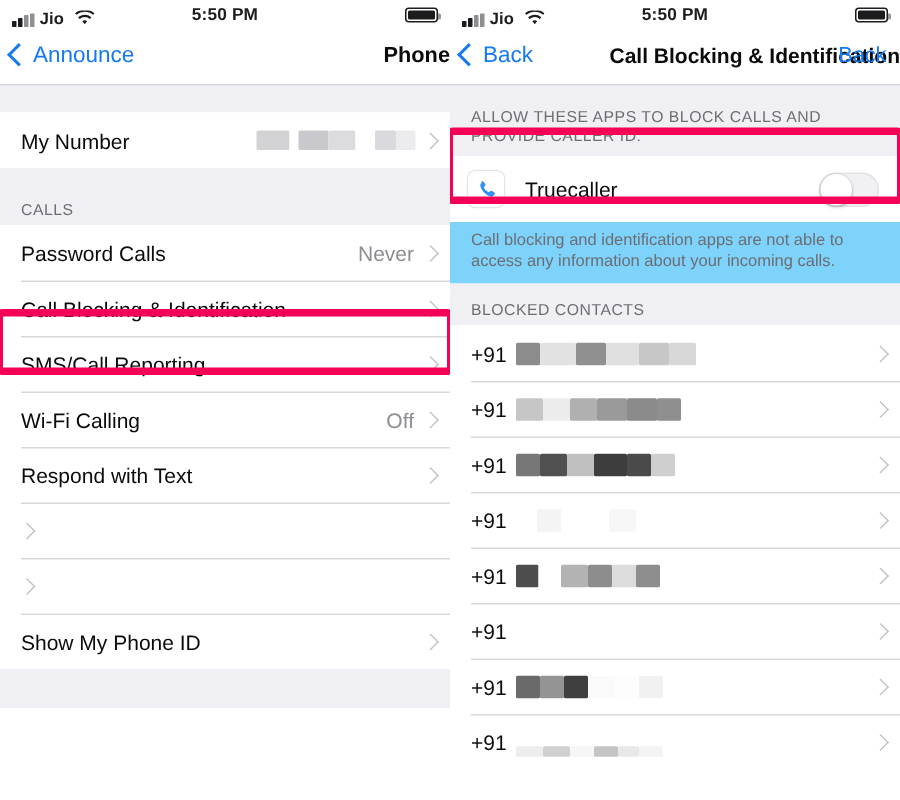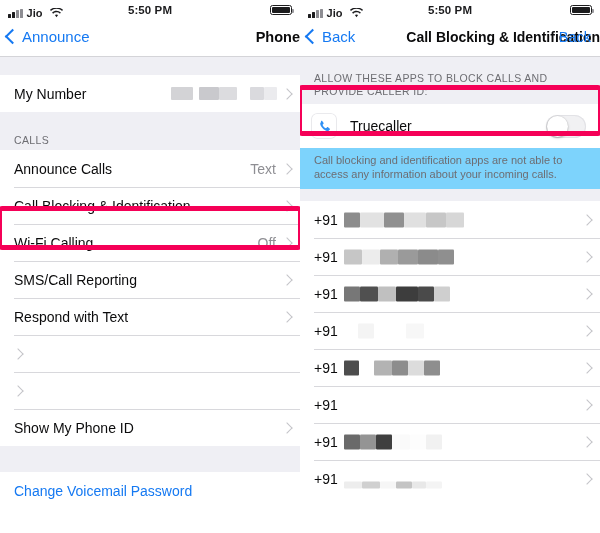--- a/index.html
+++ b/index.html
@@ -124,57 +124,54 @@
         </span>
         <span class="arrow"></span>
       </div>
     </div>
 
     <div class="gap" style="height:22px"></div>
     <div class="sec-head">CALLS</div>
 
     <div class="list">
       <div class="row">
-        <span class="lbl">Announce Calls</span>
-        <span class="val">Text</span>
+        <span class="lbl">Password Calls</span>
+        <span class="val">Never</span>
         <span class="arrow"></span>
       </div>
       <div class="row">
         <span class="lbl">Call Blocking &amp; Identification</span>
+        <span class="arrow"></span>
+      </div>
+      <div class="row">
+        <span class="lbl">SMS/Call Reporting</span>
         <span class="arrow"></span>
       </div>
       <div class="row">
         <span class="lbl">Wi-Fi Calling</span>
         <span class="val">Off</span>
         <span class="arrow"></span>
       </div>
       <div class="row">
-        <span class="lbl">SMS/Call Reporting</span>
-        <span class="arrow"></span>
-      </div>
-      <div class="row">
         <span class="lbl">Respond with Text</span>
         <span class="arrow"></span>
       </div>
       <div class="row">
         <span class="arrow"></span>
       </div>
       <div class="row">
         <span class="arrow"></span>
       </div>
       <div class="row">
         <span class="lbl">Show My Phone ID</span>
         <span class="arrow"></span>
       </div>
     </div>
 
     <div class="gap" style="height:26px"></div>
-    <div class="linkrow">
-      <span>Change Voicemail Password</span>
-    </div>
 
     <div class="hl" style="left:-3px;top:206px;width:306px;height:44px;"></div>
   </div>
 
   <div class="panel right">
 
     <div class="statusbar">
       <div class="sb-left">
         <span class="bars">
             <i></i>
@@ -221,20 +218,21 @@
         <span class="appname">Truecaller</span>
         <span class="toggle">
             <span class="knob"></span>
           </span>
       </div>
     </div>
 
     <div class="footer-note">Call blocking and identification apps are not able to access any information about your incoming calls.</div>
 
     <div class="gap" style="height:12px"></div>
+    <div class="sec-head">BLOCKED CONTACTS</div>
 
     <div class="list">
 
       <div class="row" style="padding-left:14px;">
         <span class="lbl">+91</span>
         <span class="blurwrap num">
           <i class="blur" style="width:16px;height:15px;background:#8c8c8c"></i>
           <i class="blur" style="width:24px;height:15px;background:#e2e2e2"></i>
           <i class="blur" style="width:20px;height:15px;background:#909090"></i>
           <i class="blur" style="width:22px;height:15px;background:#e0e0e0"></i>

